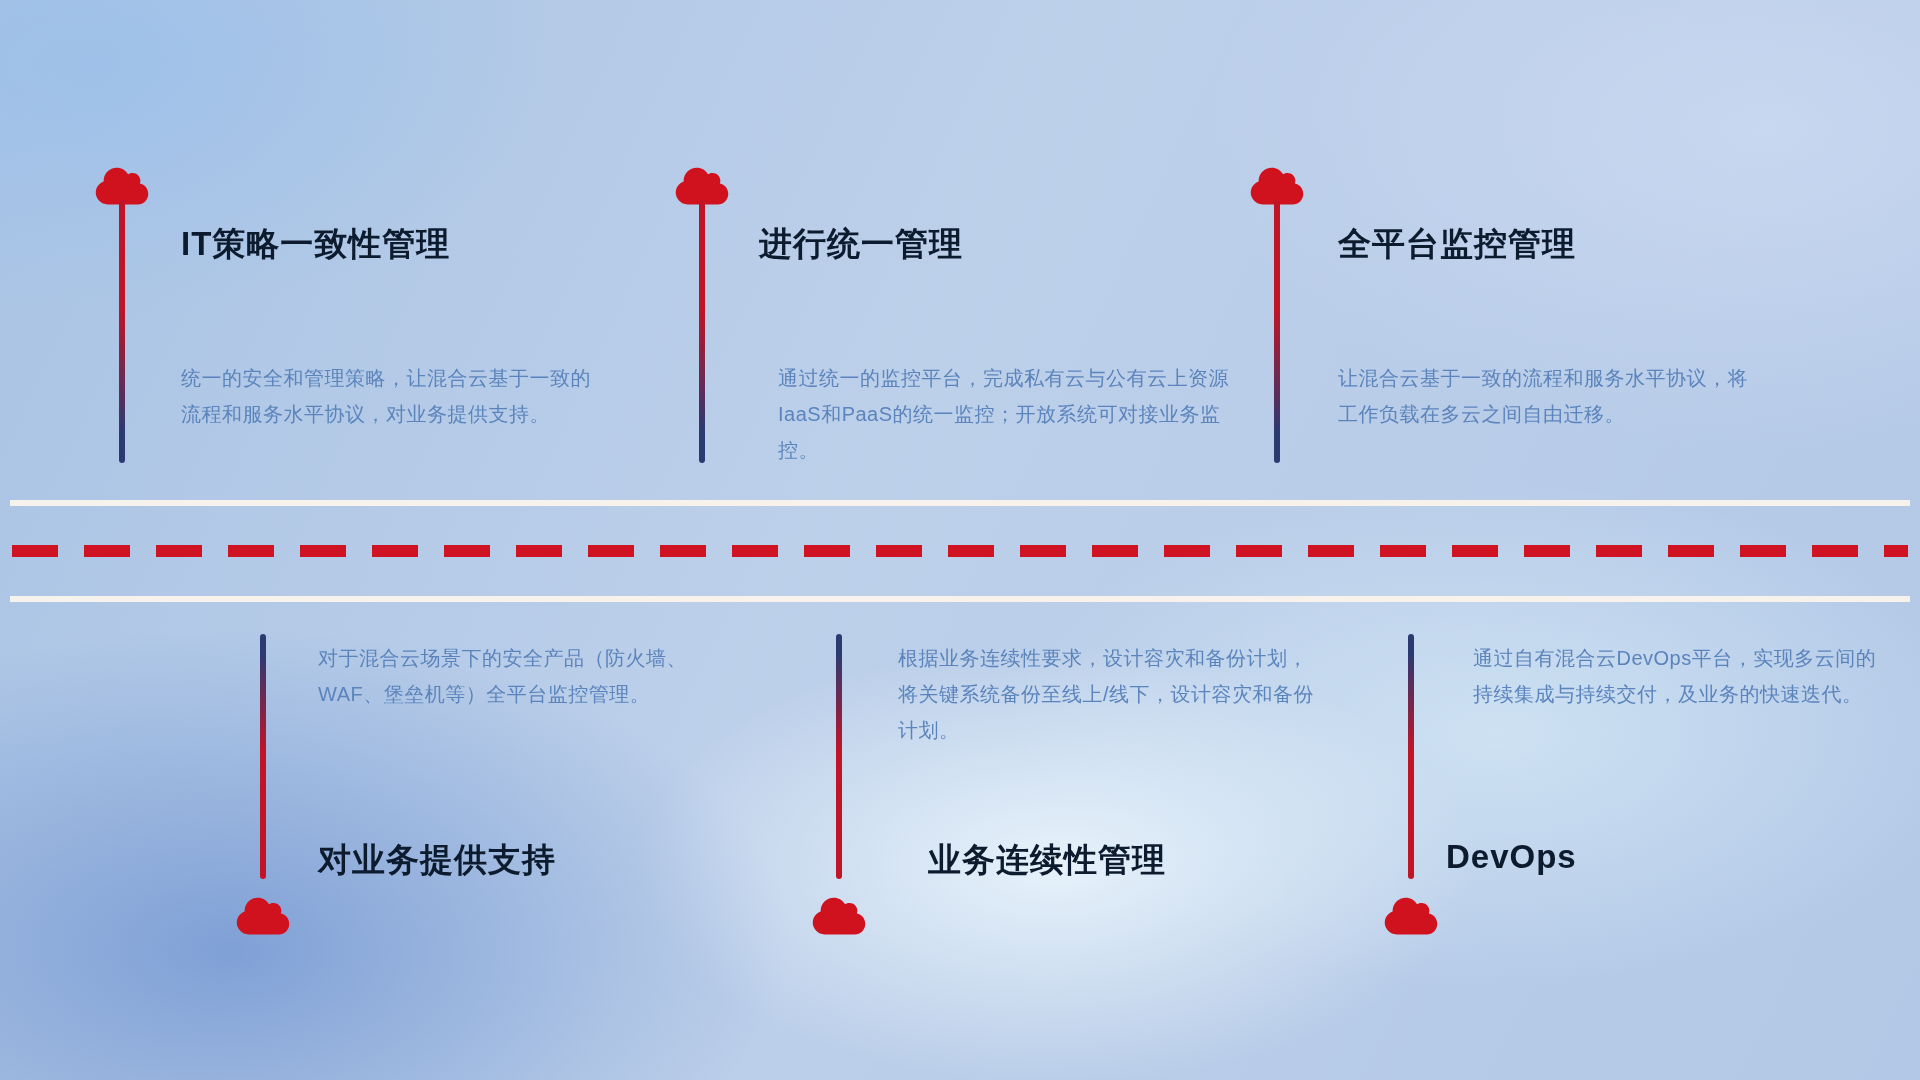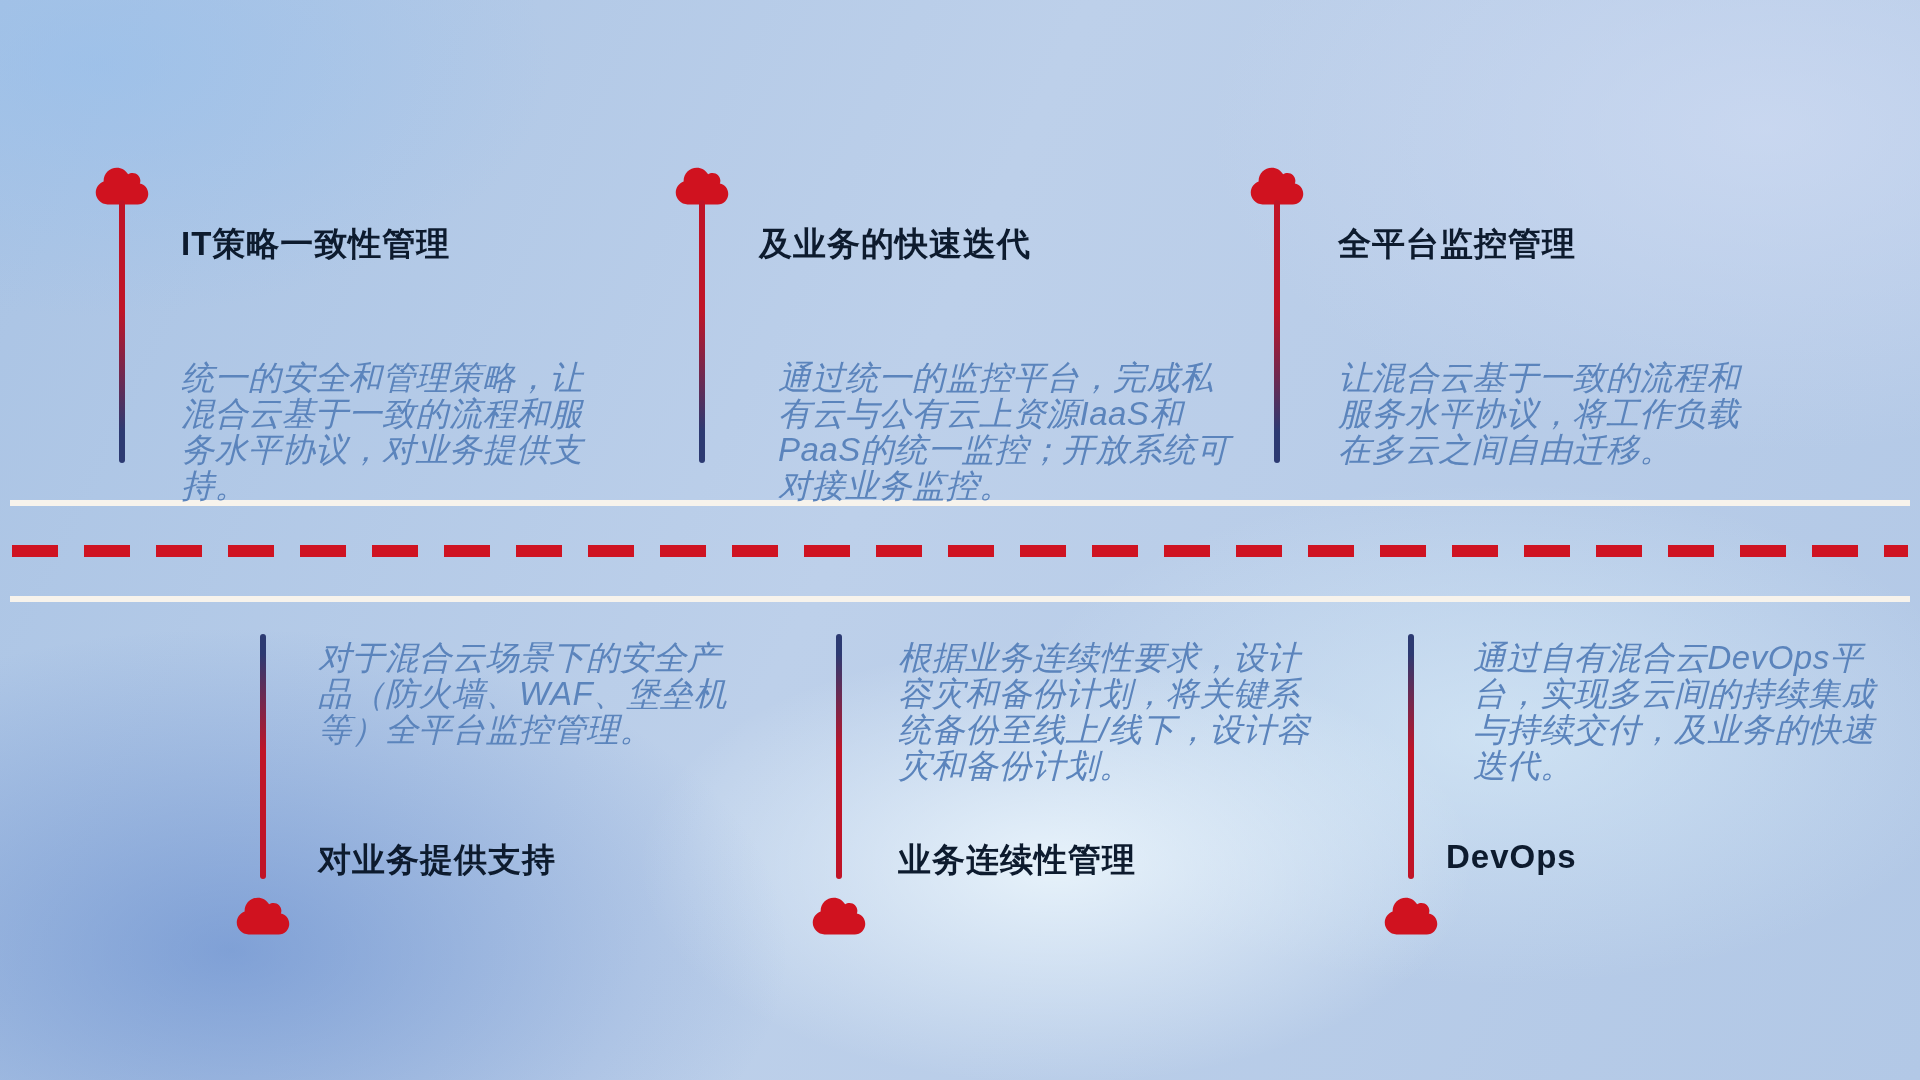--- a/index.html
+++ b/index.html
@@ -78,25 +78,24 @@
   .item-title {
     position: absolute;
     font-size: 33px;
     font-weight: 700;
     letter-spacing: 1px;
     color: var(--title-text, #0d1b2e);
     white-space: nowrap;
   }
   .item-desc {
     position: absolute;
-    font-size: 33px;
+    font-size: 20px;
     line-height: 36px;
     letter-spacing: 0.5px;
     color: var(--body-text, #5b84bc);
-    font-style: italic;
   }
 </style>
 </head>
 <body>
 
 <div class="stage">
 
   <div class="road-line top"></div>
   <div class="road-dash"></div>
   <div class="road-line bottom"></div>
@@ -112,21 +111,21 @@
     <p class="item-desc" style="left:181px;top:360px;width:420px">统一的安全和管理策略，让混合云基于一致的流程和服务水平协议，对业务提供支持。</p>
   </section>
 
   <section>
     <span class="cloud" style="left:673px;top:165px">
       <svg viewBox="0 0 640 512" aria-hidden="true">
           <path d="M0 336c0 79.5 64.5 144 144 144l368 0c70.7 0 128-57.3 128-128c0-61.9-44-113.6-102.4-125.4c4.1-10.7 6.4-22.4 6.4-34.6c0-53-43-96-96-96c-19.7 0-38.1 6-53.3 16.2C367 64.2 315.3 32 256 32C167.6 32 96 103.6 96 192c0 2.7 .1 5.4 .2 8.1C40.2 219.8 0 273.2 0 336z"></path>
         </svg>
     </span>
     <span class="vline down" style="left:699px;top:200px;height:263px"></span>
-    <h2 class="item-title" style="left:759px;top:222px">及业务的快速迭代</h2>
+    <h2 class="item-title" style="left:759px;top:222px">进行统一管理</h2>
     <p class="item-desc" style="left:778px;top:360px;width:452px">通过统一的监控平台，完成私有云与公有云上资源IaaS和PaaS的统一监控；开放系统可对接业务监控。</p>
   </section>
 
   <section>
     <span class="cloud" style="left:1248px;top:165px">
       <svg viewBox="0 0 640 512" aria-hidden="true">
           <path d="M0 336c0 79.5 64.5 144 144 144l368 0c70.7 0 128-57.3 128-128c0-61.9-44-113.6-102.4-125.4c4.1-10.7 6.4-22.4 6.4-34.6c0-53-43-96-96-96c-19.7 0-38.1 6-53.3 16.2C367 64.2 315.3 32 256 32C167.6 32 96 103.6 96 192c0 2.7 .1 5.4 .2 8.1C40.2 219.8 0 273.2 0 336z"></path>
         </svg>
     </span>
     <span class="vline down" style="left:1274px;top:200px;height:263px"></span>
@@ -146,21 +145,21 @@
   </section>
 
   <section>
     <span class="vline up" style="left:836px;top:634px;height:245px"></span>
     <span class="cloud" style="left:810px;top:895px">
       <svg viewBox="0 0 640 512" aria-hidden="true">
           <path d="M0 336c0 79.5 64.5 144 144 144l368 0c70.7 0 128-57.3 128-128c0-61.9-44-113.6-102.4-125.4c4.1-10.7 6.4-22.4 6.4-34.6c0-53-43-96-96-96c-19.7 0-38.1 6-53.3 16.2C367 64.2 315.3 32 256 32C167.6 32 96 103.6 96 192c0 2.7 .1 5.4 .2 8.1C40.2 219.8 0 273.2 0 336z"></path>
         </svg>
     </span>
     <p class="item-desc" style="left:898px;top:640px;width:420px">根据业务连续性要求，设计容灾和备份计划，将关键系统备份至线上/线下，设计容灾和备份计划。</p>
-    <h2 class="item-title" style="left:898px;top:838px">业务连续性管理</h2>
+    <h2 class="item-title" style="left:928px;top:838px">业务连续性管理</h2>
   </section>
 
   <section>
     <span class="vline up" style="left:1408px;top:634px;height:245px"></span>
     <span class="cloud" style="left:1382px;top:895px">
       <svg viewBox="0 0 640 512" aria-hidden="true">
           <path d="M0 336c0 79.5 64.5 144 144 144l368 0c70.7 0 128-57.3 128-128c0-61.9-44-113.6-102.4-125.4c4.1-10.7 6.4-22.4 6.4-34.6c0-53-43-96-96-96c-19.7 0-38.1 6-53.3 16.2C367 64.2 315.3 32 256 32C167.6 32 96 103.6 96 192c0 2.7 .1 5.4 .2 8.1C40.2 219.8 0 273.2 0 336z"></path>
         </svg>
     </span>
     <p class="item-desc" style="left:1473px;top:640px;width:412px">通过自有混合云DevOps平台，实现多云间的持续集成与持续交付，及业务的快速迭代。</p>

